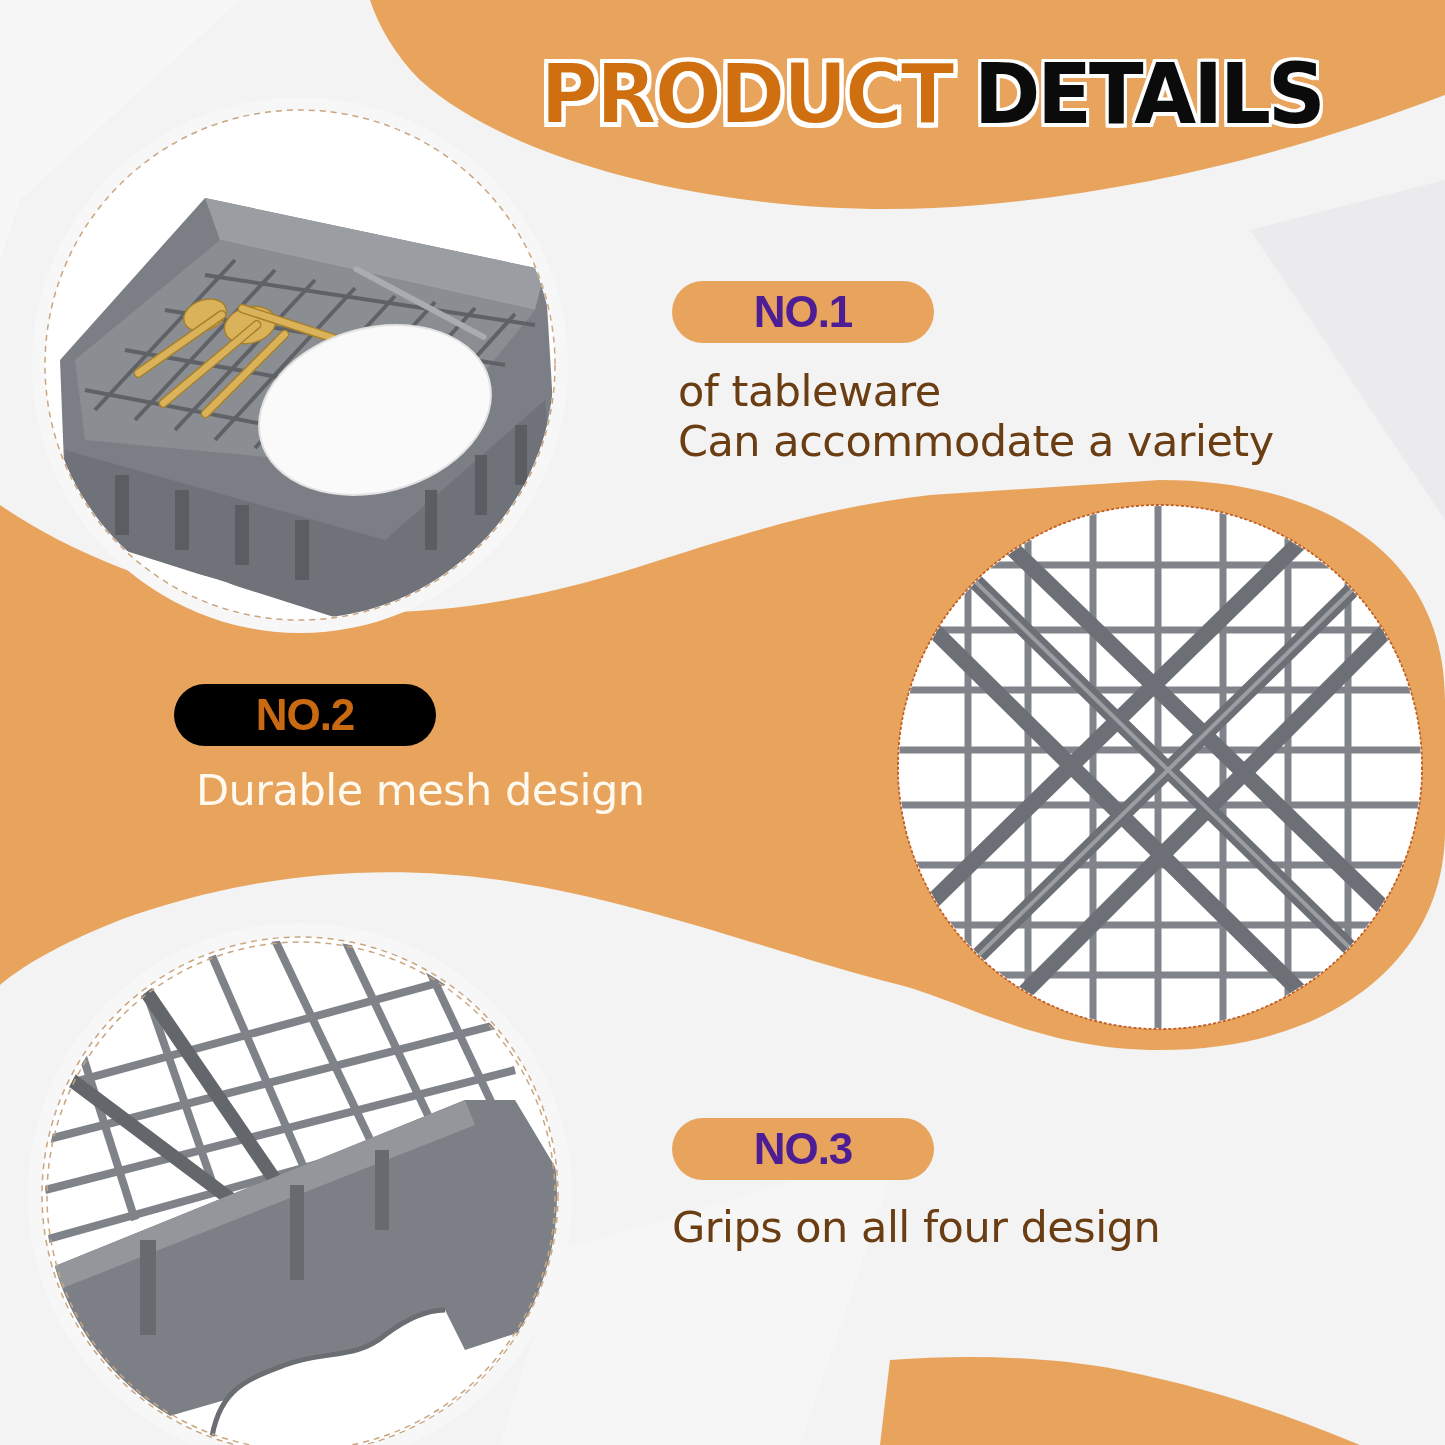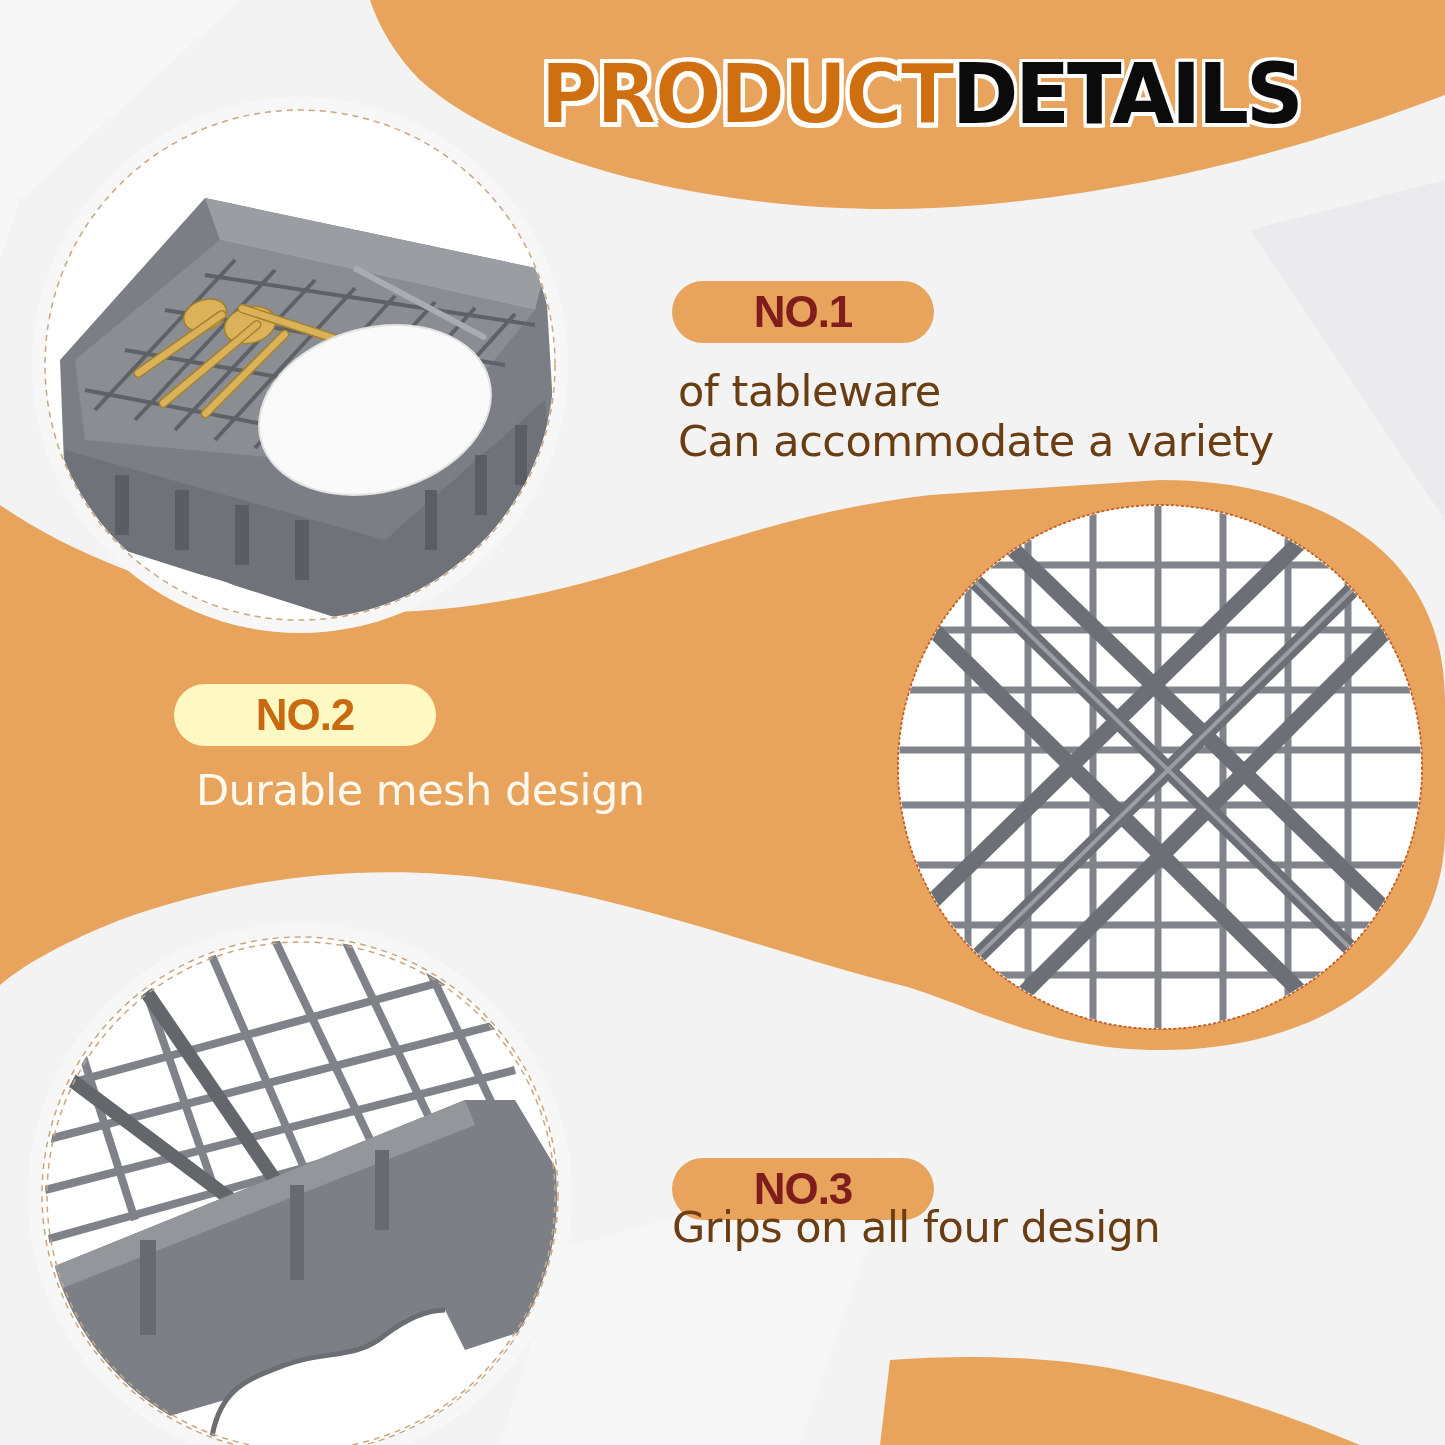--- a/index.html
+++ b/index.html
@@ -4,21 +4,21 @@
 <style>
   html, body { margin: 0; padding: 0; }
   body {
     width: 1445px; height: 1445px; overflow: hidden; position: relative;
     background: #f3f3f4;
     font-family: "DejaVu Sans", sans-serif;
   }
   .bg-svg { position: absolute; left: 0; top: 0; width: 1445px; height: 1445px; }
   .title {
     position: absolute; left: 540px; top: 40px; width: 900px; height: 110px;
-    display: flex; align-items: center; 
+    display: flex; align-items: center; gap: 22px;
     font-family: "DejaVu Sans", sans-serif; font-weight: bold;
     font-size: 80px; letter-spacing: -3px; line-height: 1;
   }
   .title .w1 {
     color: #cf6f10;
     -webkit-text-stroke: 2px #fff;
     text-shadow: 0 0 0 #fff, 3px 0 0 #fff, -3px 0 0 #fff, 0 3px 0 #fff, 0 -3px 0 #fff,
                  3px 3px 0 #fff, -3px -3px 0 #fff, 3px -3px 0 #fff, -3px 3px 0 #fff;
     transform: scaleY(1.05);
   }
@@ -27,22 +27,22 @@
     text-shadow: 3px 0 0 #fff, -3px 0 0 #fff, 0 3px 0 #fff, 0 -3px 0 #fff,
                  3px 3px 0 #fff, -3px -3px 0 #fff, 3px -3px 0 #fff, -3px 3px 0 #fff;
     transform: scaleY(1.05);
   }
   .pill {
     position: absolute; height: 62px; border-radius: 31px;
     display: flex; align-items: center; justify-content: center;
     font-family: "Liberation Sans", sans-serif; font-weight: bold; font-size: 44px;
     letter-spacing: -1px;
   }
-  .pill.orange { background: #e8a45c; color: #7f1d1d; }
-  .pill.white { background: #fef9c3; color: #c96a12; }
+  .pill.orange { background: #e8a45c; color: #4c1d95; }
+  .pill.white { background: #000000; color: #c96a12; }
   .desc {
     position: absolute; font-family: "DejaVu Sans", sans-serif; font-size: 43px;
     line-height: 50px; letter-spacing: -0.5px;
   }
   .desc.brown { color: #6b3d12; }
   .desc.white { color: #fffaf0; margin-left: 26px; }
   .photo { position: absolute; }
 </style>
 </head>
 <body>
@@ -216,18 +216,18 @@
   <div>Can accommodate a variety</div>
 </div>
 
 <div class="pill white" style="left:174px;top:684px;width:262px;">
   <span>NO.2</span>
 </div>
 <div class="desc white" style="left:170px;top:765px;">
   <div>Durable mesh design</div>
 </div>
 
-<div class="pill orange" style="left:672px;top:1118px;width:262px;margin-top:40px;">
+<div class="pill orange" style="left:672px;top:1118px;width:262px;">
   <span>NO.3</span>
 </div>
 <div class="desc brown" style="left:672px;top:1202px;">
   <div>Grips on all four design</div>
 </div>
 
 </body></html>

